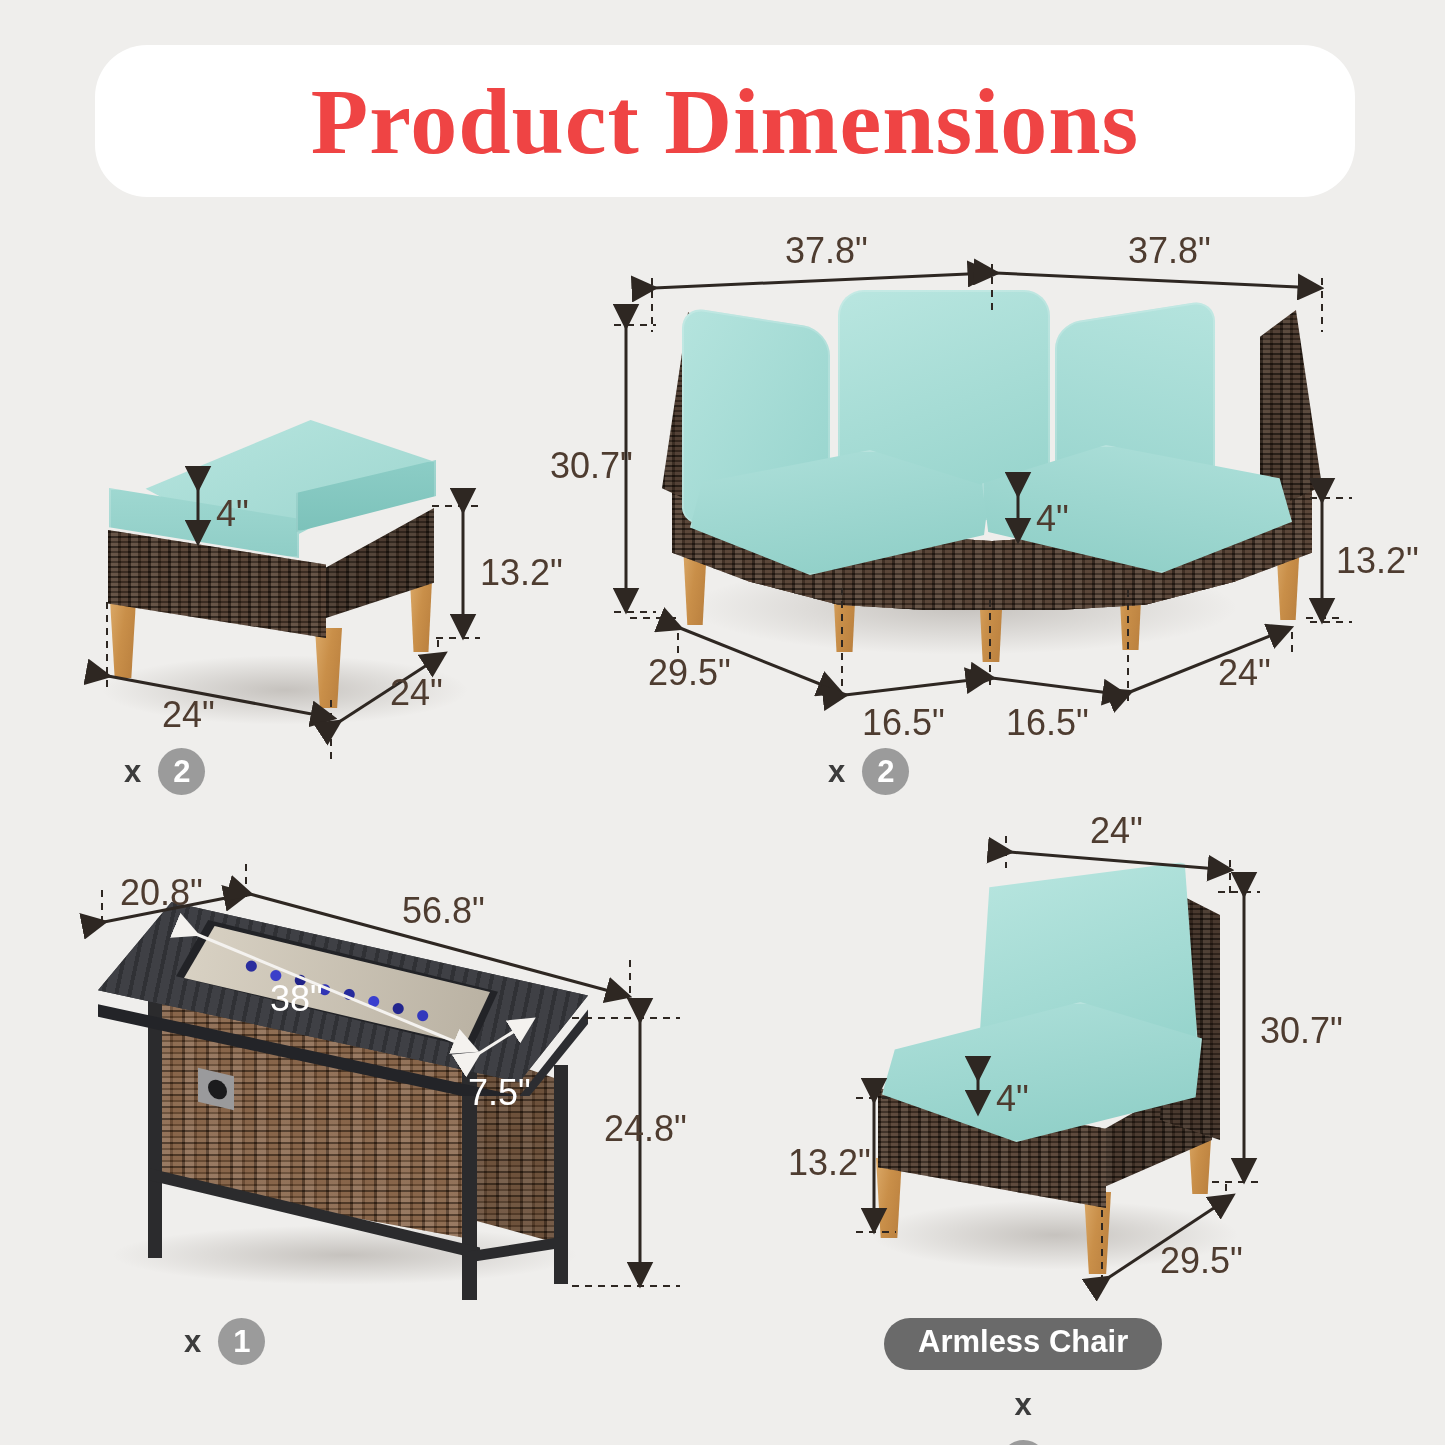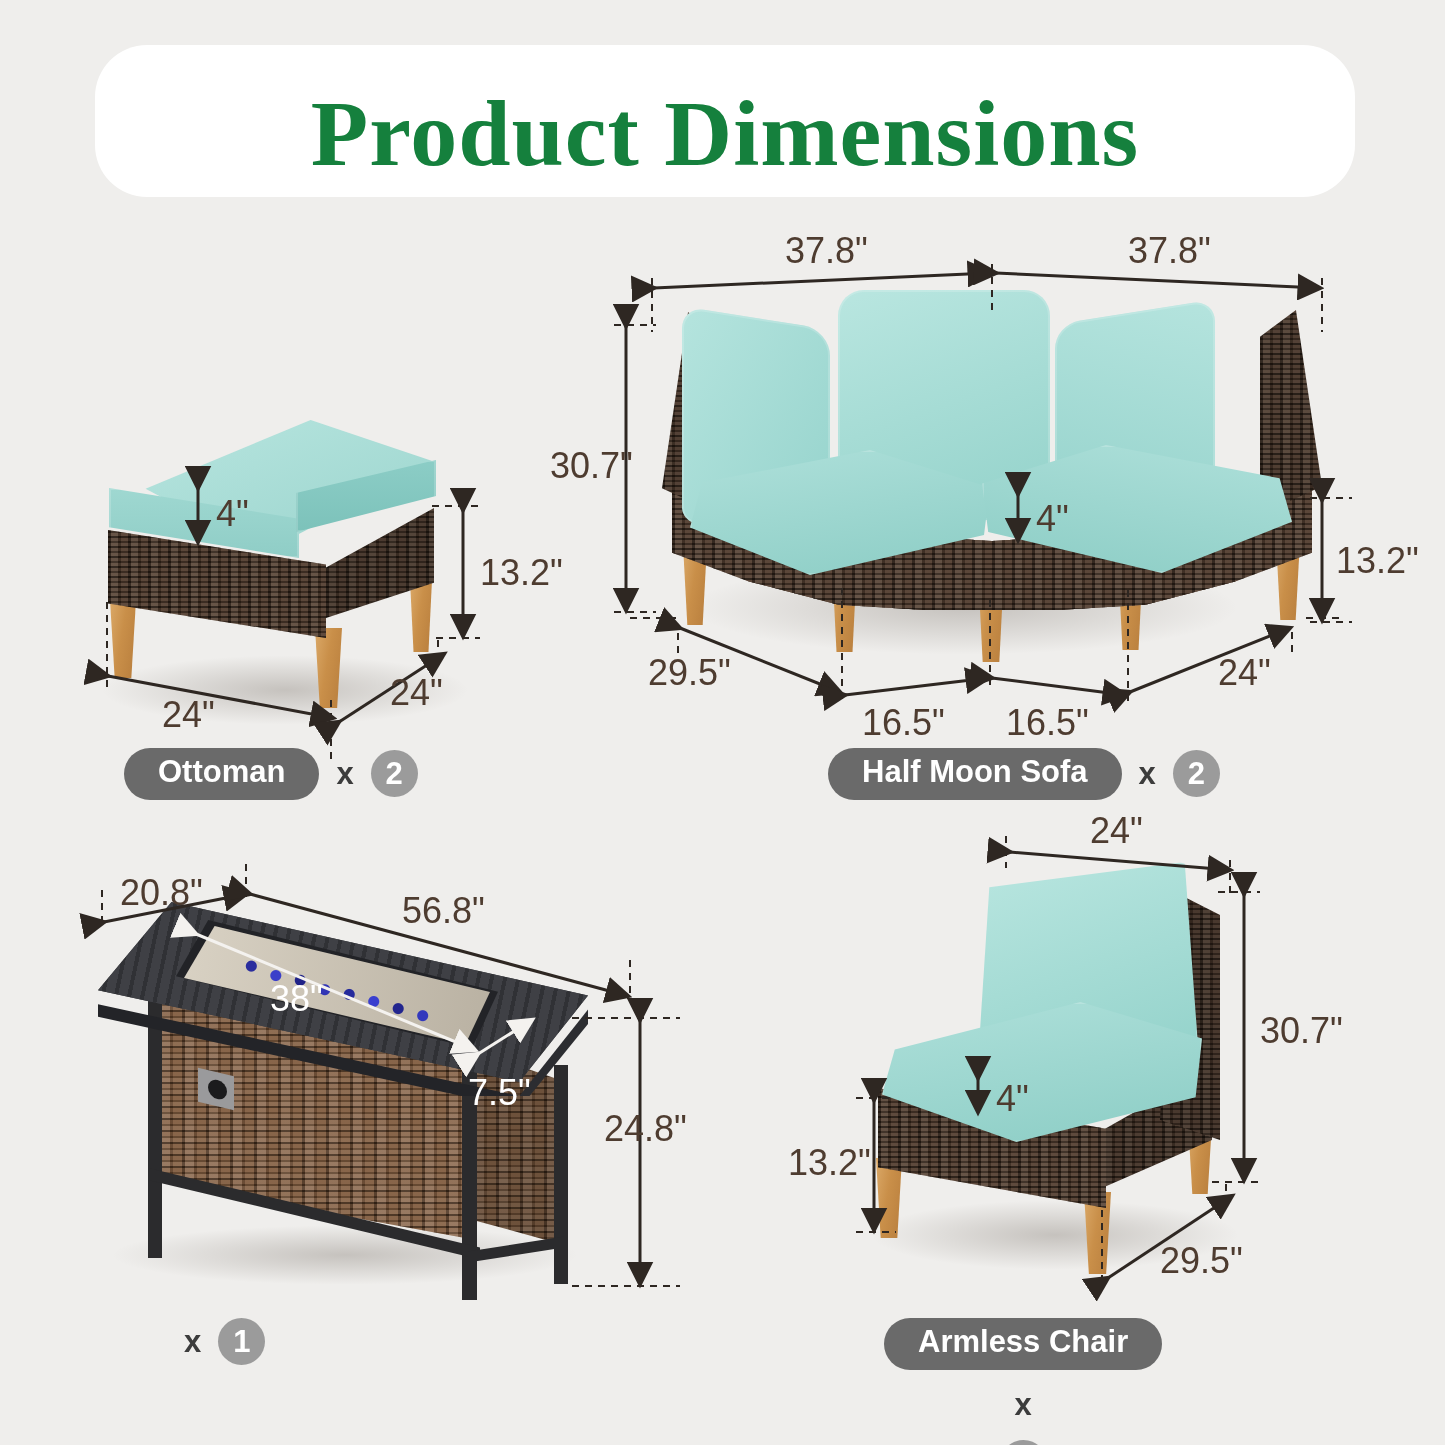--- a/index.html
+++ b/index.html
@@ -15,23 +15,22 @@
   
   .banner{
     position:absolute;left:95px;top:45px;width:1260px;height:152px;
     background:#ffffff;border-radius:52px;
   }
   .banner-title{
     position:absolute;left:0;top:0;width:100%;height:100%;
     display:flex;align-items:center;justify-content:center;
     font-family:"Liberation Serif", serif;
     font-weight:700;font-size:94px;letter-spacing:1px;
-    color:#15803d;
+    color:#ef4444;
     white-space:nowrap;
-    margin-top:12px;
   }
 
   
   .panel{position:absolute;}
 
   
   .tagrow{position:absolute;display:flex;align-items:center;gap:17px;}
   .pill{
     background:#6a6a6a;color:#fff;border-radius:26px;
     padding:8px 34px 11px 34px;
@@ -139,21 +138,20 @@
       <line x1="259" y1="322" x2="364" y2="254" stroke="#2e2722" stroke-width="3" marker-start="url(#ah)" marker-end="url(#ah)"></line>
     </svg>
 
     <div class="dim" style="left:136px;top:93px;">4"</div>
     <div class="dim" style="left:400px;top:152px;">13.2"</div>
     <div class="dim" style="left:82px;top:294px;">24"</div>
     <div class="dim" style="left:310px;top:272px;">24"</div>
   </div>
 
   <div class="tagrow" style="left:124px;top:748px;">
-    <div class="pill">Ottoman</div>
     <div class="xmark">x</div>
     <div class="qty">2</div>
   </div>
 
   <div class="panel" style="left:600px;top:240px;width:760px;height:500px;">
 
     <div class="shadow-el" style="left:90px;top:320px;width:550px;height:95px;"></div>
 
     <div class="art wood" style="left:83px;top:305px;width:24px;height:80px;clip-path:polygon(0 0,100% 0,82% 100%,18% 100%);"></div>
     <div class="art wood" style="left:232px;top:322px;width:25px;height:90px;clip-path:polygon(0 0,100% 0,82% 100%,18% 100%);"></div>
@@ -225,21 +223,20 @@
     <div class="dim" style="left:-50px;top:205px;">30.7"</div>
     <div class="dim" style="left:436px;top:258px;">4"</div>
     <div class="dim" style="left:736px;top:300px;">13.2"</div>
     <div class="dim" style="left:48px;top:412px;">29.5"</div>
     <div class="dim" style="left:262px;top:462px;">16.5"</div>
     <div class="dim" style="left:406px;top:462px;">16.5"</div>
     <div class="dim" style="left:618px;top:412px;">24"</div>
   </div>
 
   <div class="tagrow" style="left:828px;top:748px;">
-    <div class="pill">Half Moon Sofa</div>
     <div class="xmark">x</div>
     <div class="qty">2</div>
   </div>
 
   <div class="panel" style="left:80px;top:860px;width:640px;height:450px;">
 
     <div class="shadow-el" style="left:30px;top:365px;width:470px;height:60px;"></div>
 
     <div class="art wicker-light" style="left:392px;top:190px;width:92px;height:195px;clip-path:polygon(0 0,100% 16%,100% 100%,0 87%);filter:brightness(.8);"></div>
 

